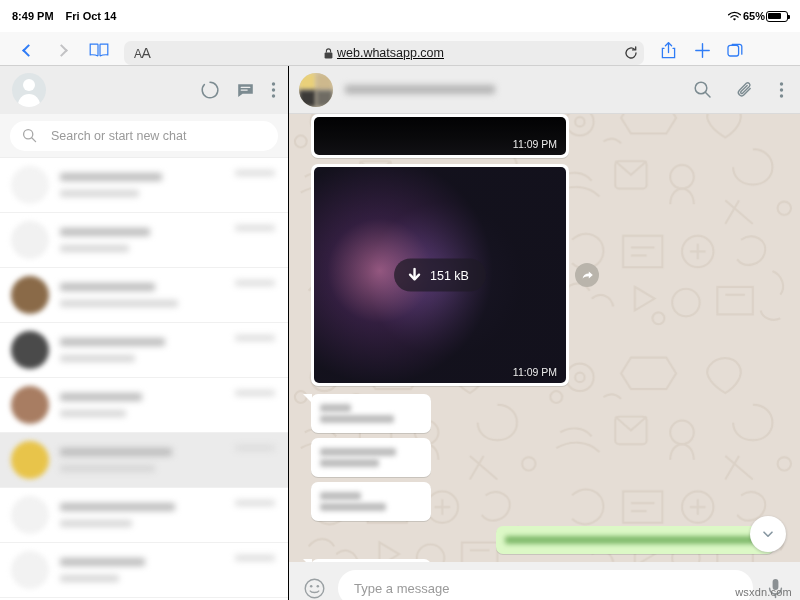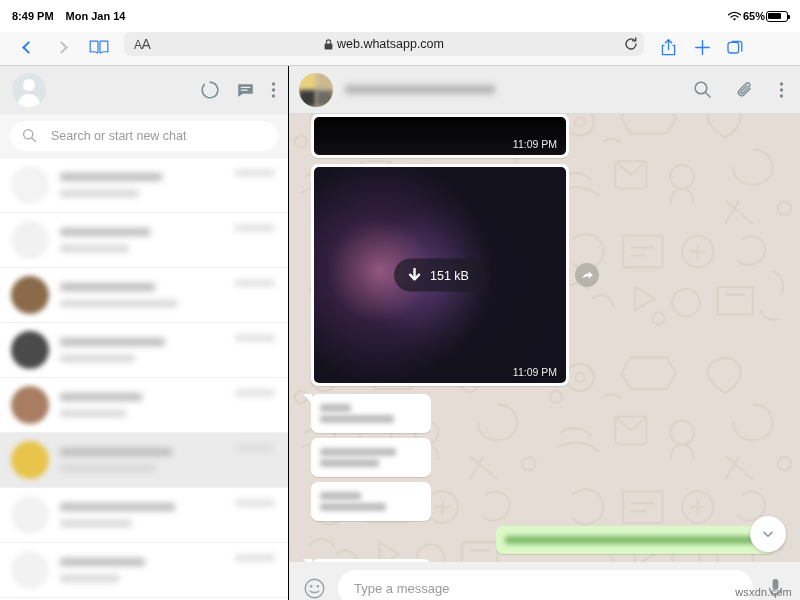--- a/index.html
+++ b/index.html
@@ -51,24 +51,25 @@
     width: 62%;
     background: #000;
     border-radius: 1px;
   }
 
   
   .browserbar {
     height: 34px;
     background: #f8f8f8;
     display: flex;
-    align-items: flex-start;
+    align-items: flex-end;
     padding: 0 10px;
     gap: 2px;
     border-bottom: 1px solid #d0d0d0;
+    text-decoration: underline;
   }
   .navbtn {
     width: 34px; height: 30px;
     display: flex; align-items: center; justify-content: center;
   }
   .chev {
     width: 9px; height: 9px;
     border-left: 2px solid #2f7cf6;
     border-bottom: 2px solid #2f7cf6;
   }
@@ -429,21 +430,21 @@
     letter-spacing: .2px;
     z-index: 20;
   }
   .ico { display: block; }
 </style>
 </head>
 <body>
 
 <div class="statusbar">
   <span class="time">8:49 PM</span>
-  <span class="date">Mon Jan 14</span>
+  <span class="date">Fri Oct 14</span>
   <span class="right">
     <span>
       <svg class="ico" width="15" height="11" viewBox="0 0 15 11">
         <path d="M7.5 9.6 5.9 7.9a2.3 2.3 0 0 1 3.2 0z" fill="#000"></path>
         <path d="M3.9 6.1a5.2 5.2 0 0 1 7.2 0" stroke="#000" stroke-width="1.3" fill="none" stroke-linecap="round"></path>
         <path d="M1.6 3.7a8.5 8.5 0 0 1 11.8 0" stroke="#000" stroke-width="1.3" fill="none" stroke-linecap="round"></path>
       </svg>
     </span>
     <span class="batt-pct">65%</span>
     <span class="batt-shell">

